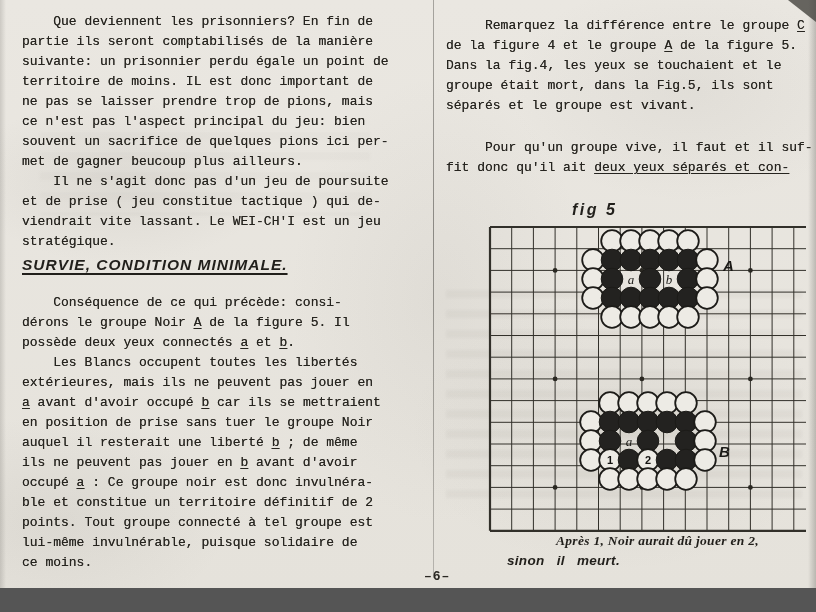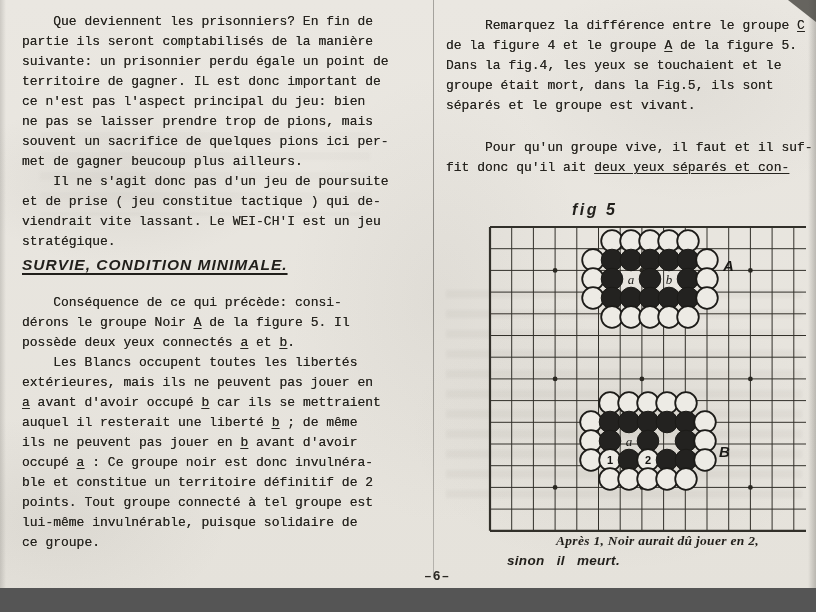--- a/index.html
+++ b/index.html
@@ -94,47 +94,48 @@
 
   <div id="bleed-left" class="bleed"></div>
   <div id="bleed-right" class="bleed"></div>
 
   <div id="column-divider"></div>
 
   <div class="col" id="left-p1">
       <div class="tl">    Que deviennent les prisonniers? En fin de</div>
       <div class="tl">partie ils seront comptabilisés de la manière</div>
       <div class="tl">suivante: un prisonnier perdu égale un point de</div>
-      <div class="tl">territoire de gagner. IL est donc important de</div>
+      <div class="tl">territoire de moins. IL est donc important de</div>
+      <div class="tl">ne pas se laisser prendre trop de pions, mais</div>
       <div class="tl">ce n'est pas l'aspect principal du jeu: bien</div>
-      <div class="tl">ne pas se laisser prendre trop de pions, mais</div>
       <div class="tl">souvent un sacrifice de quelques pions ici per-</div>
       <div class="tl">met de gagner beucoup plus ailleurs.</div>
       <div class="tl">    Il ne s'agit donc pas d'un jeu de poursuite</div>
       <div class="tl">et de prise ( jeu constitue tactique ) qui de-</div>
       <div class="tl">viendrait vite lassant. Le WEI-CH'I est un jeu</div>
       <div class="tl">stratégique.</div>
     </div>
 
   <h2 id="section-heading">SURVIE, CONDITION  MINIMALE.</h2>
 
   <div class="col" id="left-p2">
       <div class="tl">    Conséquence de ce qui précède: consi-</div>
       <div class="tl">dérons le groupe Noir <u>A</u> de la figure 5. Il</div>
       <div class="tl">possède deux yeux connectés <u>a</u> et <u>b</u>.</div>
       <div class="tl">    Les Blancs occupent toutes les libertés</div>
       <div class="tl">extérieures, mais ils ne peuvent pas jouer en</div>
       <div class="tl"><u>a</u> avant d'avoir occupé <u>b</u> car ils se mettraient</div>
+      <div class="tl">en position de prise sans tuer le groupe Noir</div>
       <div class="tl">auquel il resterait une liberté <u>b</u> ; de même</div>
       <div class="tl">ils ne peuvent pas jouer en <u>b</u> avant d'avoir</div>
       <div class="tl">occupé <u>a</u> : Ce groupe noir est donc invulnéra-</div>
       <div class="tl">ble et constitue un territoire définitif de 2</div>
       <div class="tl">points. Tout groupe connecté à tel groupe est</div>
       <div class="tl">lui-même invulnérable, puisque solidaire de</div>
-      <div class="tl">ce groupe.</div>
+      <div class="tl">ce moins.</div>
     </div>
 
   <div class="col" id="right-p1">
       <div class="tl">     Remarquez la différence entre le groupe <u>C</u></div>
       <div class="tl">de la figure 4 et le groupe <u>A</u> de la figure 5.</div>
       <div class="tl">Dans la fig.4, les yeux se touchaient et le</div>
       <div class="tl">groupe était mort, dans la Fig.5, ils sont</div>
       <div class="tl">séparés et le groupe est vivant.</div>
     </div>
 

